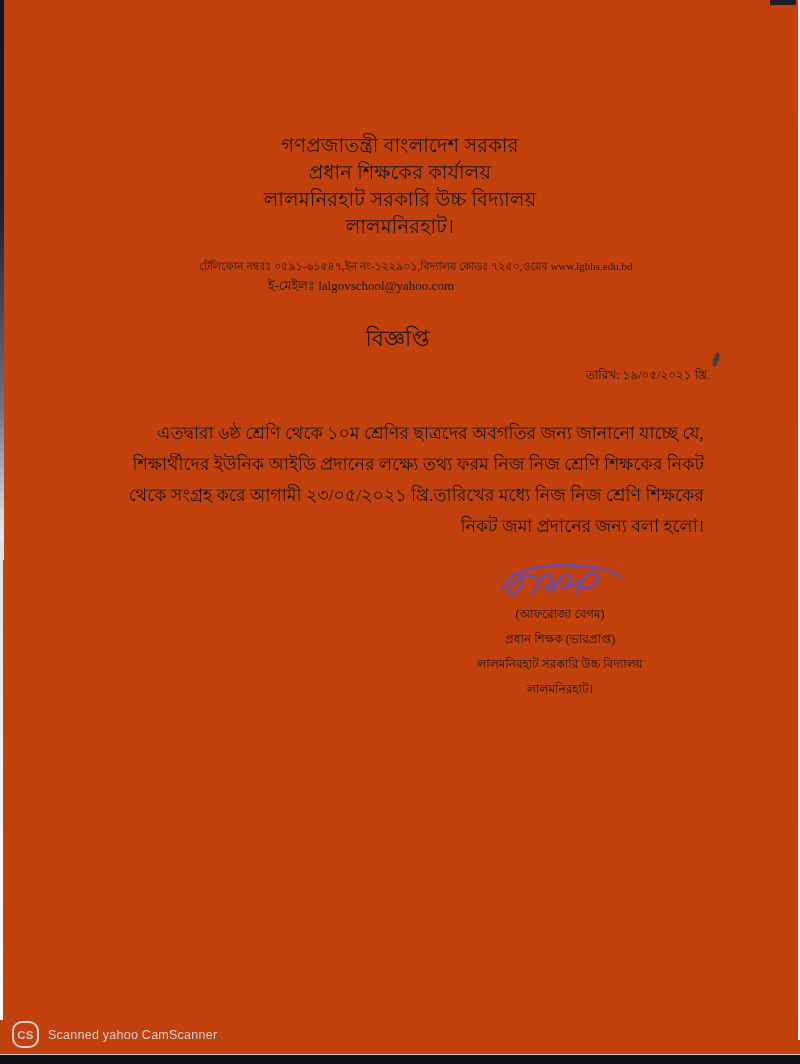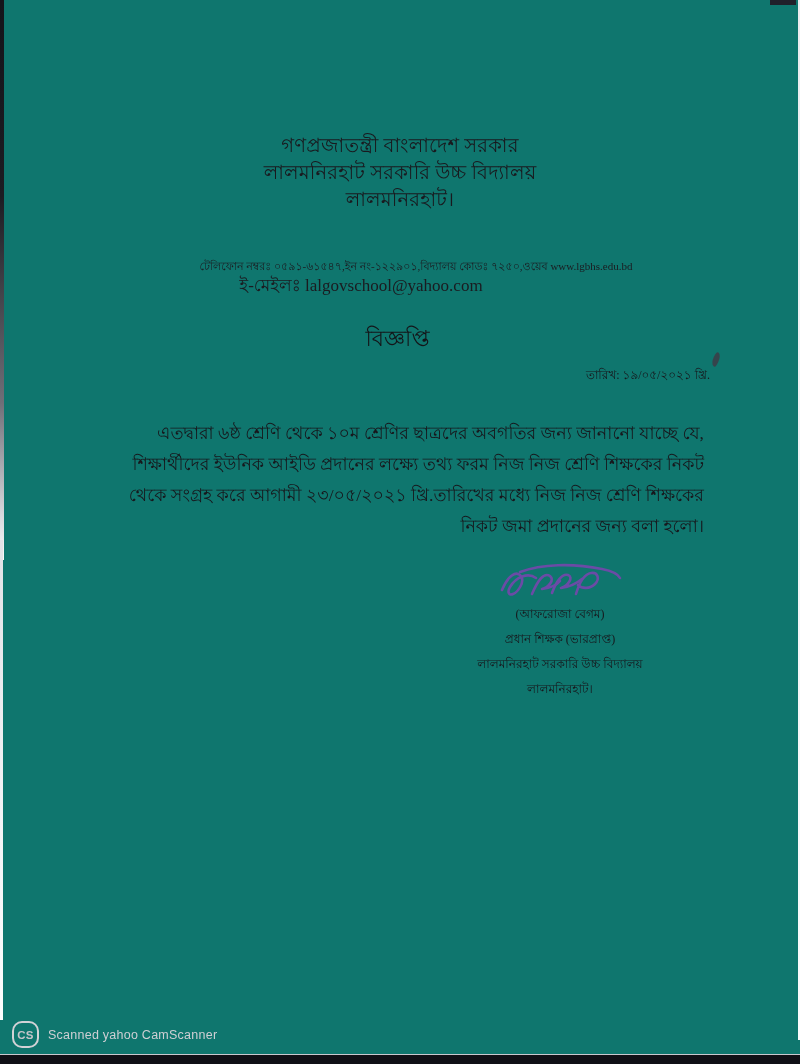--- a/index.html
+++ b/index.html
@@ -7,21 +7,21 @@
     margin: 0;
     padding: 0;
     background: #ffffff;
   }
 
   .page {
     position: relative;
     width: 800px;
     height: 1064px;
     margin: 0 auto;
-    background: #0f766e;
+    background: #c2410c;
     overflow: hidden;
     font-family: "Liberation Serif", "DejaVu Serif", serif;
     color: #16161a;
   }
 
   
   .edge-left {
     position: absolute;
     left: 0;
     top: 0;
@@ -100,21 +100,21 @@
     font-size: 11px;
     line-height: 20px;
     color: #1b1b20;
   }
   .email-line {
     position: absolute;
     left: 0;
     top: 276px;
     width: 722px;
     text-align: center;
-    font-size: 17px;
+    font-size: 13px;
     line-height: 20px;
     color: #1b1b20;
   }
 
   
   .notice-title {
     position: absolute;
     left: 0;
     top: 324px;
     width: 795px;
@@ -220,20 +220,21 @@
 
 <div class="page">
 
   <div class="edge-left"></div>
   <div class="edge-left-fade"></div>
   <div class="edge-right"></div>
   <div class="edge-top-right"></div>
 
   <div class="letterhead">
     <div class="lh-line">গণপ্রজাতন্ত্রী বাংলাদেশ সরকার</div>
+    <div class="lh-line">প্রধান শিক্ষকের কার্যালয়</div>
     <div class="lh-line">লালমনিরহাট সরকারি উচ্চ বিদ্যালয়</div>
     <div class="lh-line">লালমনিরহাট।</div>
   </div>
 
   <div class="contact-line">টেলিফোন নম্বরঃ ০৫৯১-৬১৫৪৭,ইন নং-১২২৯০১,বিদ্যালয় কোডঃ ৭২৫০,ওয়েব www.lgbhs.edu.bd</div>
   <div class="email-line">ই-মেইলঃ lalgovschool@yahoo.com</div>
 
   <div class="notice-title">বিজ্ঞপ্তি</div>
 
   <div class="date-line">তারিখ: ১৯/০৫/২০২১ খ্রি.</div>

